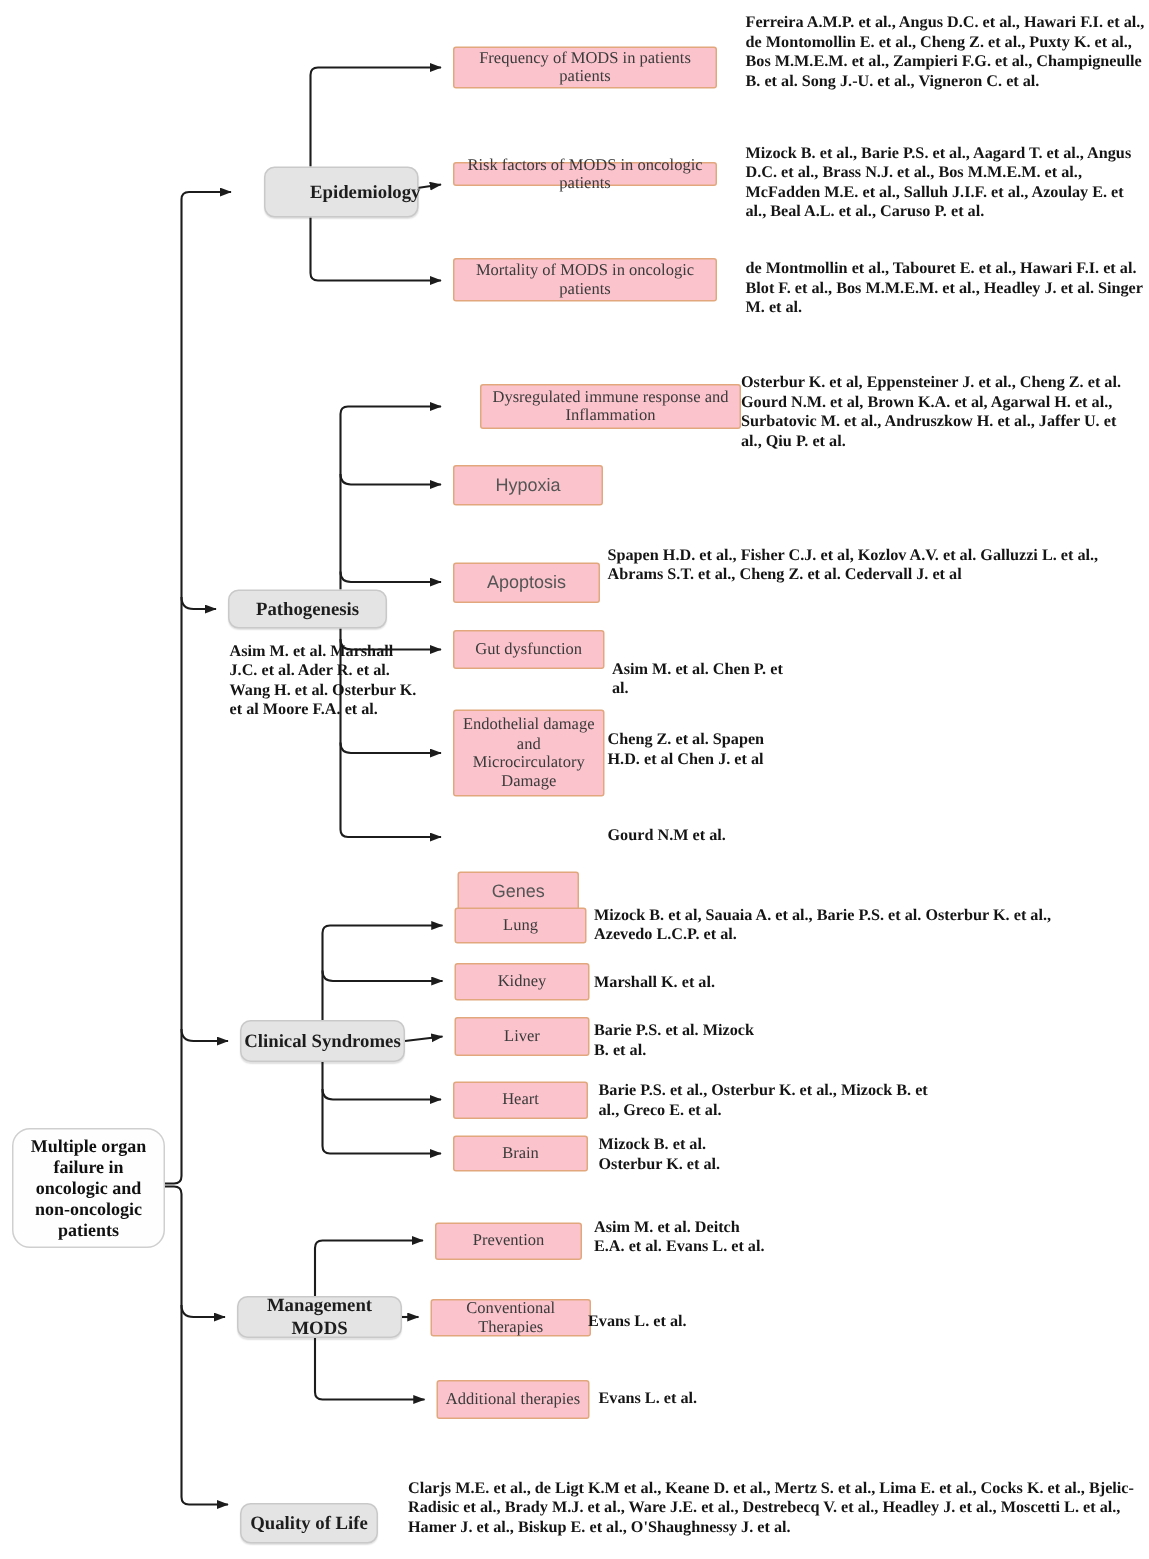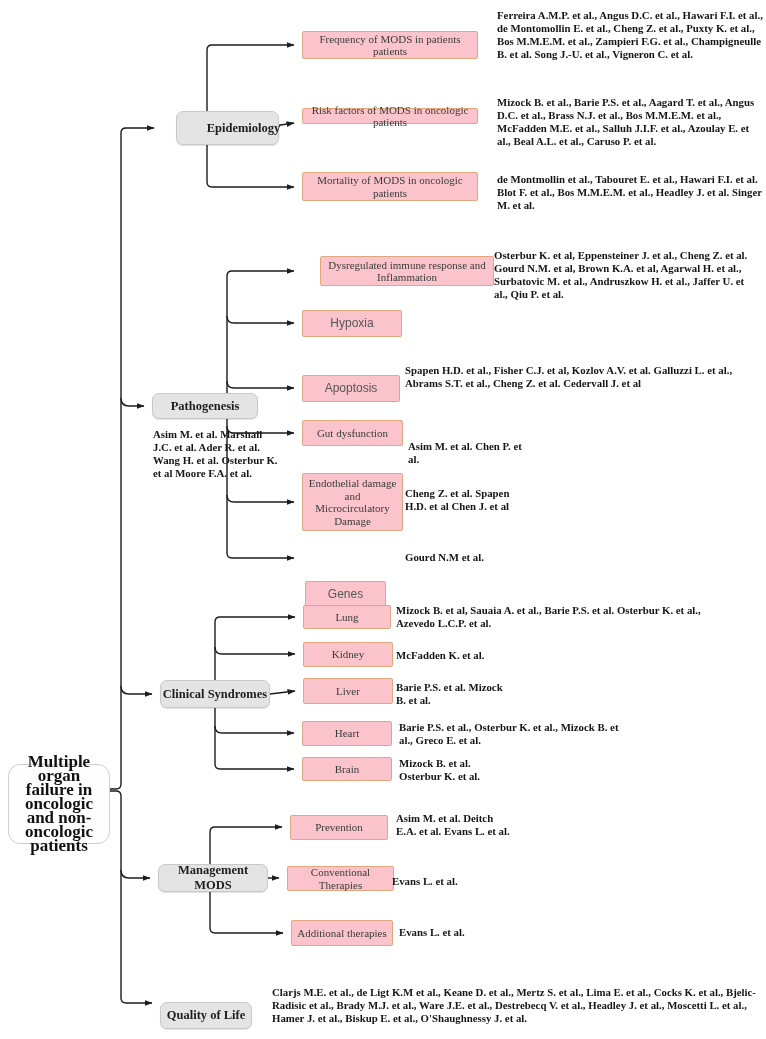--- a/index.html
+++ b/index.html
@@ -9,21 +9,21 @@
   .topic{position:absolute;background:#fbc4cd;border:1.5px solid #e2a77d;border-radius:2px;
          display:flex;align-items:center;justify-content:center;text-align:center;
          font-size:11px;line-height:12.5px;color:#3a3a3a;padding:1px 3px;box-sizing:border-box;}
   .topic.sans{font-family:"Liberation Sans", sans-serif;font-size:12px;color:#555;}
   .branch{position:absolute;background:#e4e4e4;border:1px solid #c9c9c9;border-radius:7px;
           display:flex;align-items:center;justify-content:center;text-align:center;
           font-weight:bold;font-size:12.5px;color:#1d1d1d;box-sizing:border-box;
           box-shadow:0 1px 1px rgba(0,0,0,0.12);}
   .root{position:absolute;background:#fefefe;border:1.5px solid #cfcfcf;border-radius:12px;
         display:flex;align-items:center;justify-content:center;text-align:center;
-        font-weight:bold;font-size:17px;line-height:14px;color:#111;padding:4px;box-sizing:border-box;margin-top:12px;}
+        font-weight:bold;font-size:12px;line-height:14px;color:#111;padding:4px;box-sizing:border-box;}
   .cite{position:absolute;font-weight:bold;font-size:10.8px;line-height:13px;color:#151515;}
 </style>
 </head>
 <body>
 
 <div id="canvas">
 
   <svg id="wires" viewBox="0 0 766 1039" xmlns="http://www.w3.org/2000/svg">
     <defs>
       <marker id="ah" markerWidth="9" markerHeight="8" refX="7.5" refY="3" orient="auto" markerUnits="userSpaceOnUse">
@@ -139,21 +139,21 @@
   <div class="cite" style="left:497px;top:96px;width:268px;">Mizock B. et al., Barie P.S. et al., Aagard T. et al., Angus D.C. et al., Brass N.J. et al., Bos M.M.E.M. et al., McFadden M.E. et al., Salluh J.I.F. et al., Azoulay E. et al., Beal A.L. et al., Caruso P. et al.</div>
   <div class="cite" style="left:497px;top:9px;width:266px;">Ferreira A.M.P. et al., Angus D.C. et al., Hawari F.I. et al., de Montomollin E. et al., Cheng Z. et al., Puxty K. et al., Bos M.M.E.M. et al., Zampieri F.G. et al., Champigneulle B. et al. Song J.-U. et al., Vigneron C. et al.</div>
   <div class="cite" style="left:494px;top:249px;width:264px;">Osterbur K. et al, Eppensteiner J. et al., Cheng Z. et al. Gourd N.M. et al, Brown K.A. et al, Agarwal H. et al., Surbatovic M. et al., Andruszkow H. et al., Jaffer U. et al., Qiu P. et al.</div>
   <div class="cite" style="left:497px;top:173px;width:266px;">de Montmollin et al., Tabouret E. et al., Hawari F.I. et al. Blot F. et al., Bos M.M.E.M. et al., Headley J. et al. Singer M. et al.</div>
   <div class="cite" style="left:405px;top:364px;width:335px;">Spapen H.D. et al., Fisher C.J. et al, Kozlov A.V. et al. Galluzzi L. et al., Abrams S.T. et al., Cheng Z. et al. Cedervall J. et al</div>
   <div class="cite" style="left:408px;top:424px;width:120px;margin-top:16px;">Asim M. et al. Chen P. et al.</div>
   <div class="cite" style="left:405px;top:487px;width:125px;">Cheng Z. et al. Spapen H.D. et al Chen J. et al</div>
   <div class="cite" style="left:405px;top:551px;width:130px;">Gourd N.M et al.</div>
   <div class="cite" style="left:153px;top:428px;width:128px;">Asim M. et al. Marshall J.C. et al. Ader R. et al. Wang H. et al. Osterbur K. et al Moore F.A. et al.</div>
   <div class="cite" style="left:396px;top:604px;width:310px;">Mizock B. et al,  Sauaia A. et al., Barie P.S. et al. Osterbur K. et al., Azevedo L.C.P. et al.</div>
-  <div class="cite" style="left:396px;top:649px;width:200px;">McFadden K. et al.</div>
+  <div class="cite" style="left:396px;top:649px;width:200px;">Marshall K. et al.</div>
   <div class="cite" style="left:396px;top:681px;width:110px;">Barie P.S. et al. Mizock B. et al.</div>
   <div class="cite" style="left:399px;top:721px;width:235px;">Barie P.S. et al., Osterbur K. et al., Mizock B. et al., Greco E. et al.</div>
   <div class="cite" style="left:399px;top:757px;width:110px;">Mizock B. et al. Osterbur K. et al.</div>
   <div class="cite" style="left:396px;top:812px;width:115px;">Asim M. et al. Deitch E.A. et al. Evans L. et al.</div>
   <div class="cite" style="left:392px;top:875px;width:130px;">Evans L. et al.</div>
   <div class="cite" style="left:399px;top:926px;width:130px;">Evans L. et al.</div>
   <div class="cite" style="left:272px;top:986px;width:490px;">Clarjs M.E. et al., de Ligt K.M et al., Keane D. et al., Mertz S. et al., Lima E. et al., Cocks K. et al., Bjelic-Radisic et al., Brady M.J. et al., Ware J.E. et al., Destrebecq V. et al., Headley J. et al., Moscetti L. et al., Hamer J. et al., Biskup E. et al., O'Shaughnessy J. et al.</div>
 
 </div>
 

